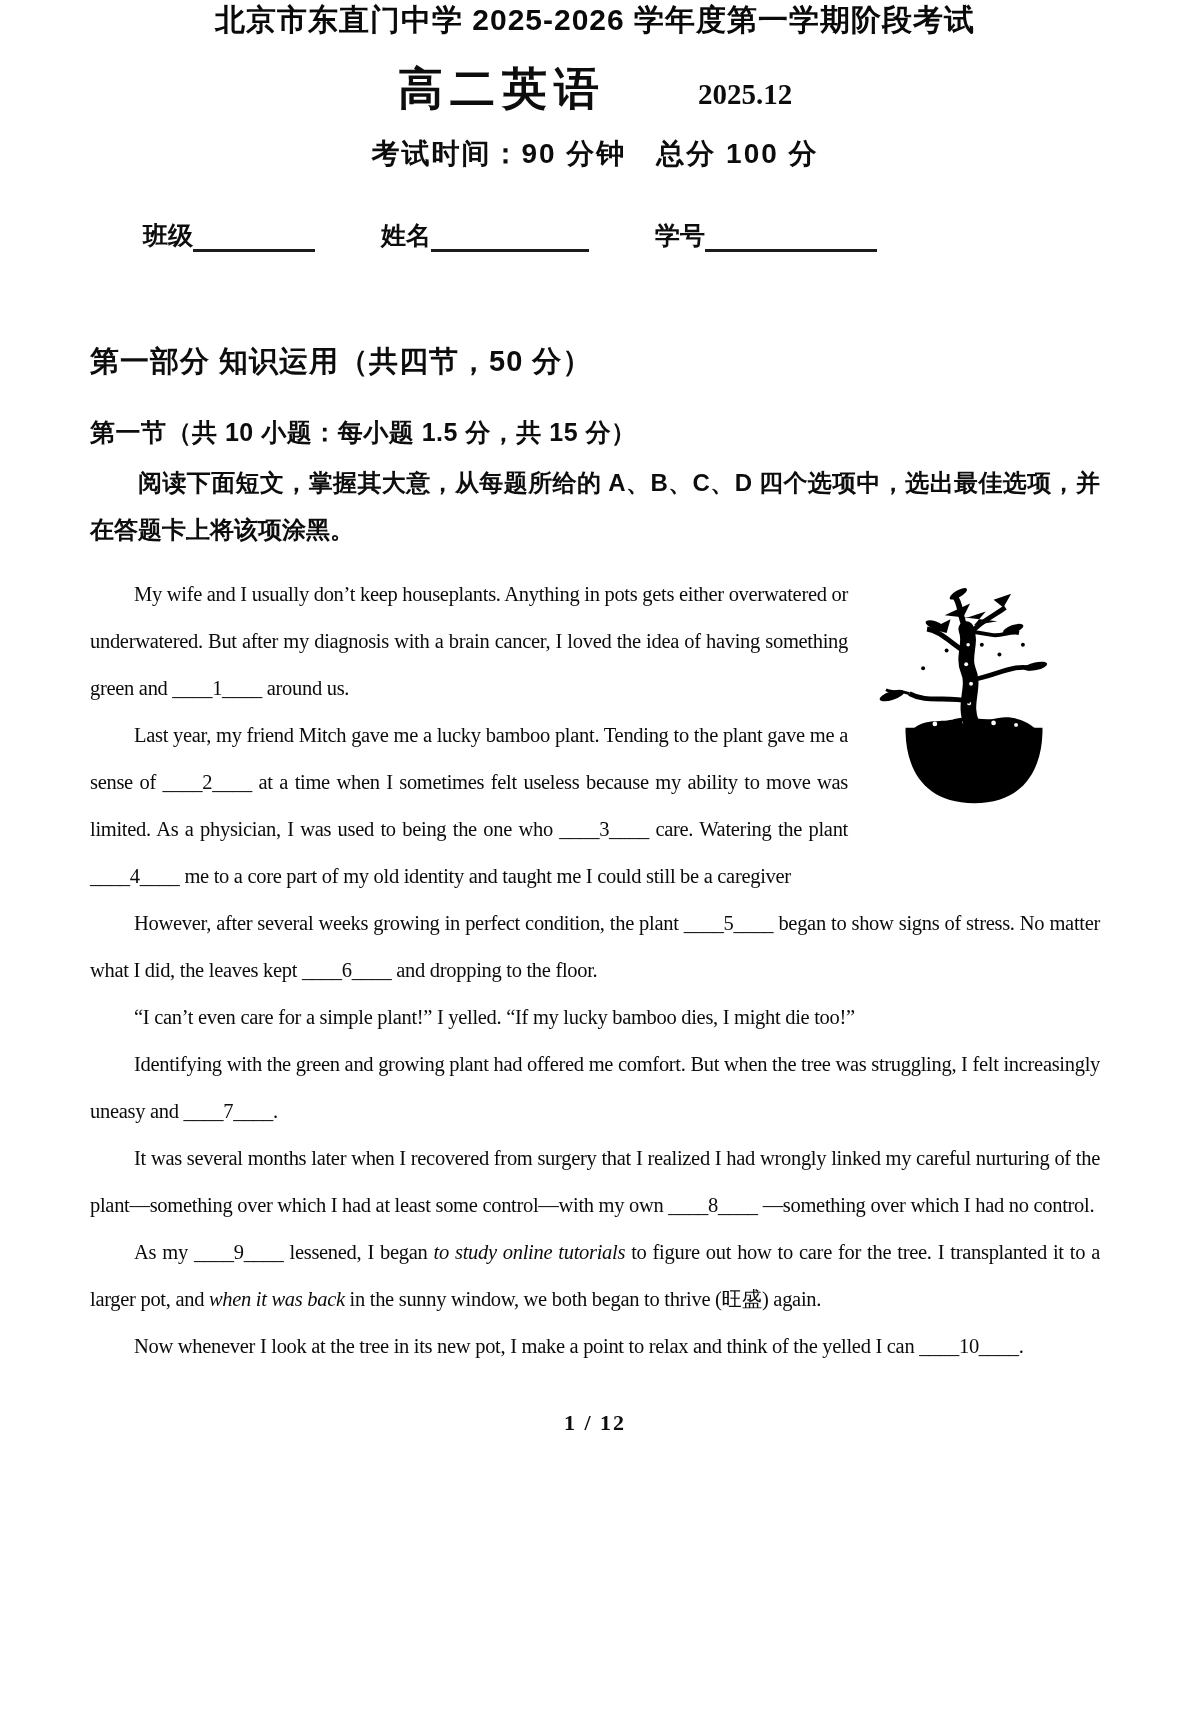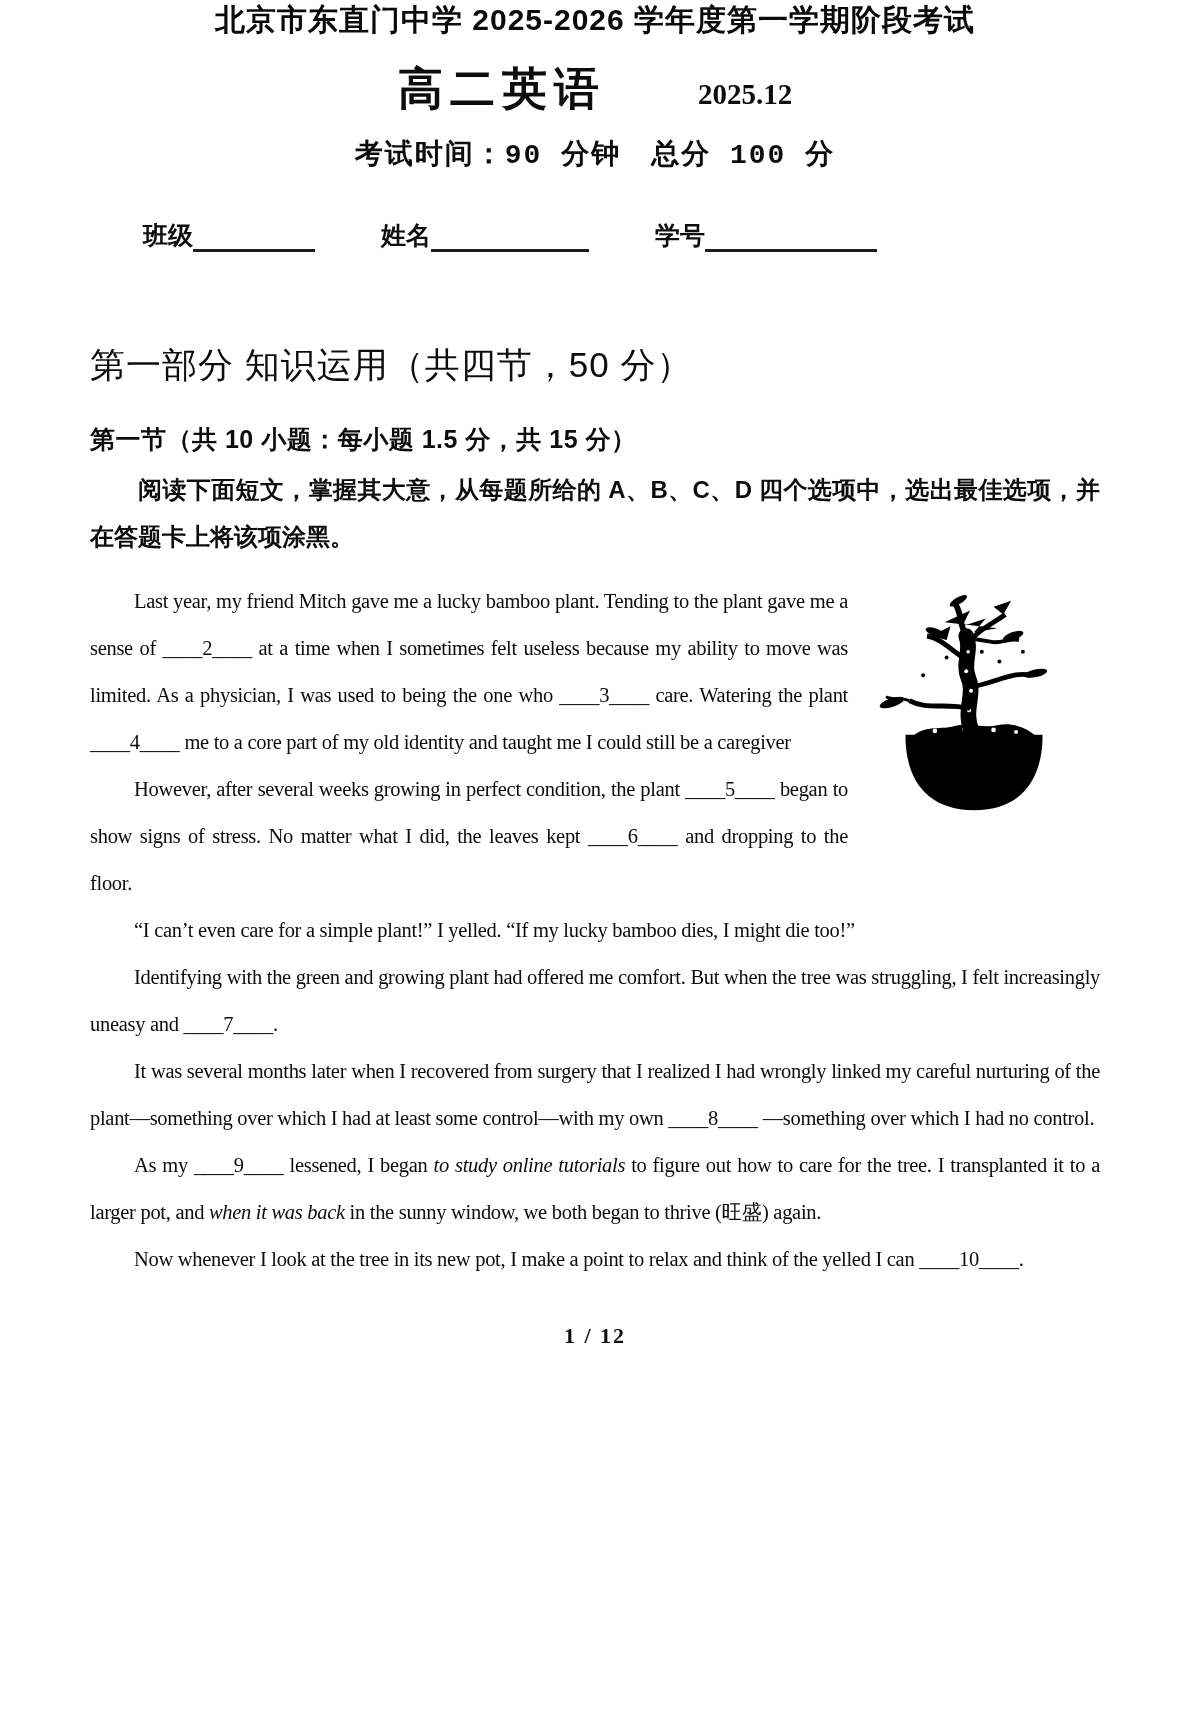--- a/index.html
+++ b/index.html
@@ -25,21 +25,21 @@
   .subject {
     font-family:"Liberation Sans", sans-serif;
     font-weight:700; font-size:45px; letter-spacing:7px;
   }
   .date {
     font-family:"Liberation Serif", serif;
     font-weight:700; font-size:29px;
   }
   .exam-info {
     text-align:center; margin-top:16px;
-    font-family:Liberation Mono, monospace;
+    font-family:Liberation Sans, sans-serif;
     font-weight:700; font-size:28px; letter-spacing:2px;
   }
 
   
   .fields {
     display:flex; margin:46px 0 0 53px;
     font-family:"Liberation Sans", sans-serif;
     font-weight:700; font-size:25px;gap:8px;
   }
   .field { display:flex; align-items:flex-end; }
@@ -47,21 +47,21 @@
   .blank-line {
     display:inline-block; height:27px;
     border-bottom:3px solid #1c1c1c;
   }
   .w1 { width:122px; } .w2 { width:158px; } .w3 { width:172px; }
 
   
   .part-title {
     margin-top:90px;
     font-family:"Liberation Sans", sans-serif;
-    font-weight:400; font-size:35px; letter-spacing:1px;
+    font-weight:700; font-size:29px; letter-spacing:1px;
   }
   .subsection {
     margin-top:34px;
     font-family:"Liberation Sans", sans-serif;
     font-weight:700; font-size:25px; letter-spacing:0.5px;
   }
   .instructions {
     margin-top:10px;
     font-family:"Liberation Sans", sans-serif;
     font-weight:700; font-size:24px;
@@ -158,20 +158,21 @@
         <ellipse cx="140" cy="44" rx="11" ry="4" transform="rotate(-20 140 44)" fill="#000"></ellipse>
         <ellipse cx="84" cy="8" rx="10" ry="3.5" transform="rotate(-30 84 8)" fill="#000"></ellipse>
         <circle cx="108" cy="60" r="2" fill="#000"></circle>
           <circle cx="72" cy="66" r="2" fill="#000"></circle>
         <circle cx="126" cy="70" r="2" fill="#000"></circle>
           <circle cx="48" cy="84" r="2" fill="#000"></circle>
         <circle cx="150" cy="60" r="2" fill="#000"></circle>
       </svg>
     </div>
 
+  <p class="para"><span>My wife and I usually don’t keep houseplants. Anything in pots gets either overwatered or underwatered. But after my diagnosis with a brain cancer, I loved the idea of having something green and ____1____ around us.</span></p>
       <p class="para"><span>Last year, my friend Mitch gave me a lucky bamboo plant. Tending to the plant gave me a sense of ____2____ at a time when I sometimes felt useless because my ability to move was limited. As a physician, I was used to being the one who ____3____ care. Watering the plant ____4____ me to a core part of my old identity and taught me I could still be a caregiver</span></p>
       <p class="para"><span>However, after several weeks growing in perfect condition, the plant ____5____ began to show signs of stress. No matter what I did, the leaves kept ____6____ and dropping to the floor.</span></p>
       <p class="para"><span>“I can’t even care for a simple plant!” I yelled. “If my lucky bamboo dies, I might die too!”</span></p>
       <p class="para"><span>Identifying with the green and growing plant had offered me comfort. But when the tree was struggling, I felt increasingly uneasy and ____7____.</span></p>
       <p class="para"><span>It was several months later when I recovered from surgery that I realized I had wrongly linked my careful nurturing of the plant—something over which I had at least some control—with my own ____8____ —something over which I had no control.</span></p>
       <p class="para"><span>As my ____9____ lessened, I began </span><span class="it">to study online tutorials</span><span> to figure out how to care for the tree. I transplanted it to a larger pot, and </span><span class="it">when it was back</span><span> in the sunny window, we both began to thrive (旺盛) again.</span></p>
       <p class="para"><span>Now whenever I look at the tree in its new pot, I make a point to relax and think of the yelled I can ____10____.</span></p>
     </div>
 
   <div class="footer">1 / 12</div>

